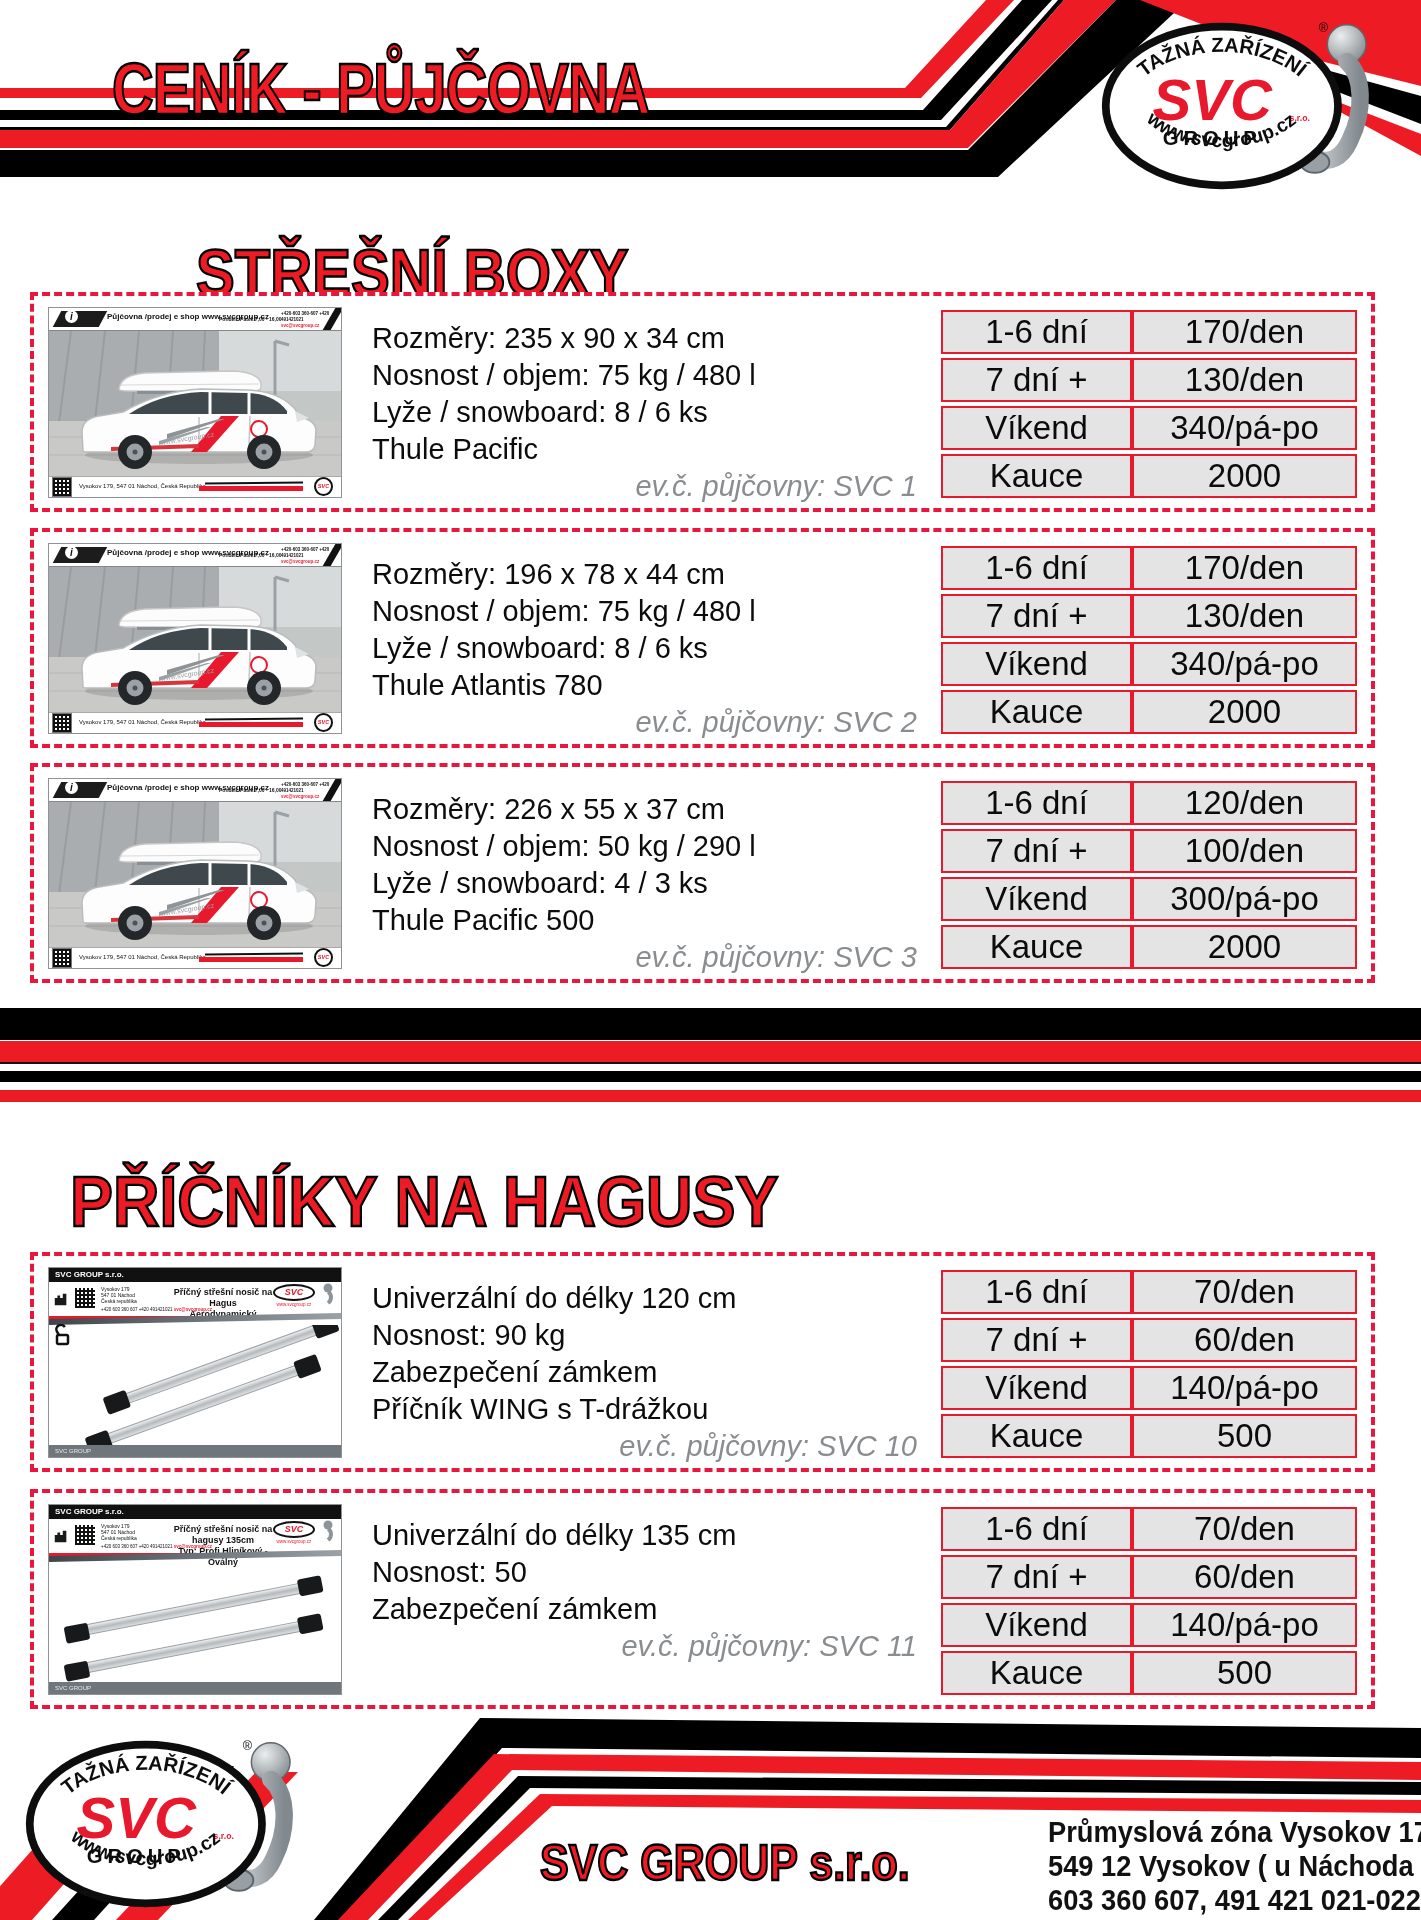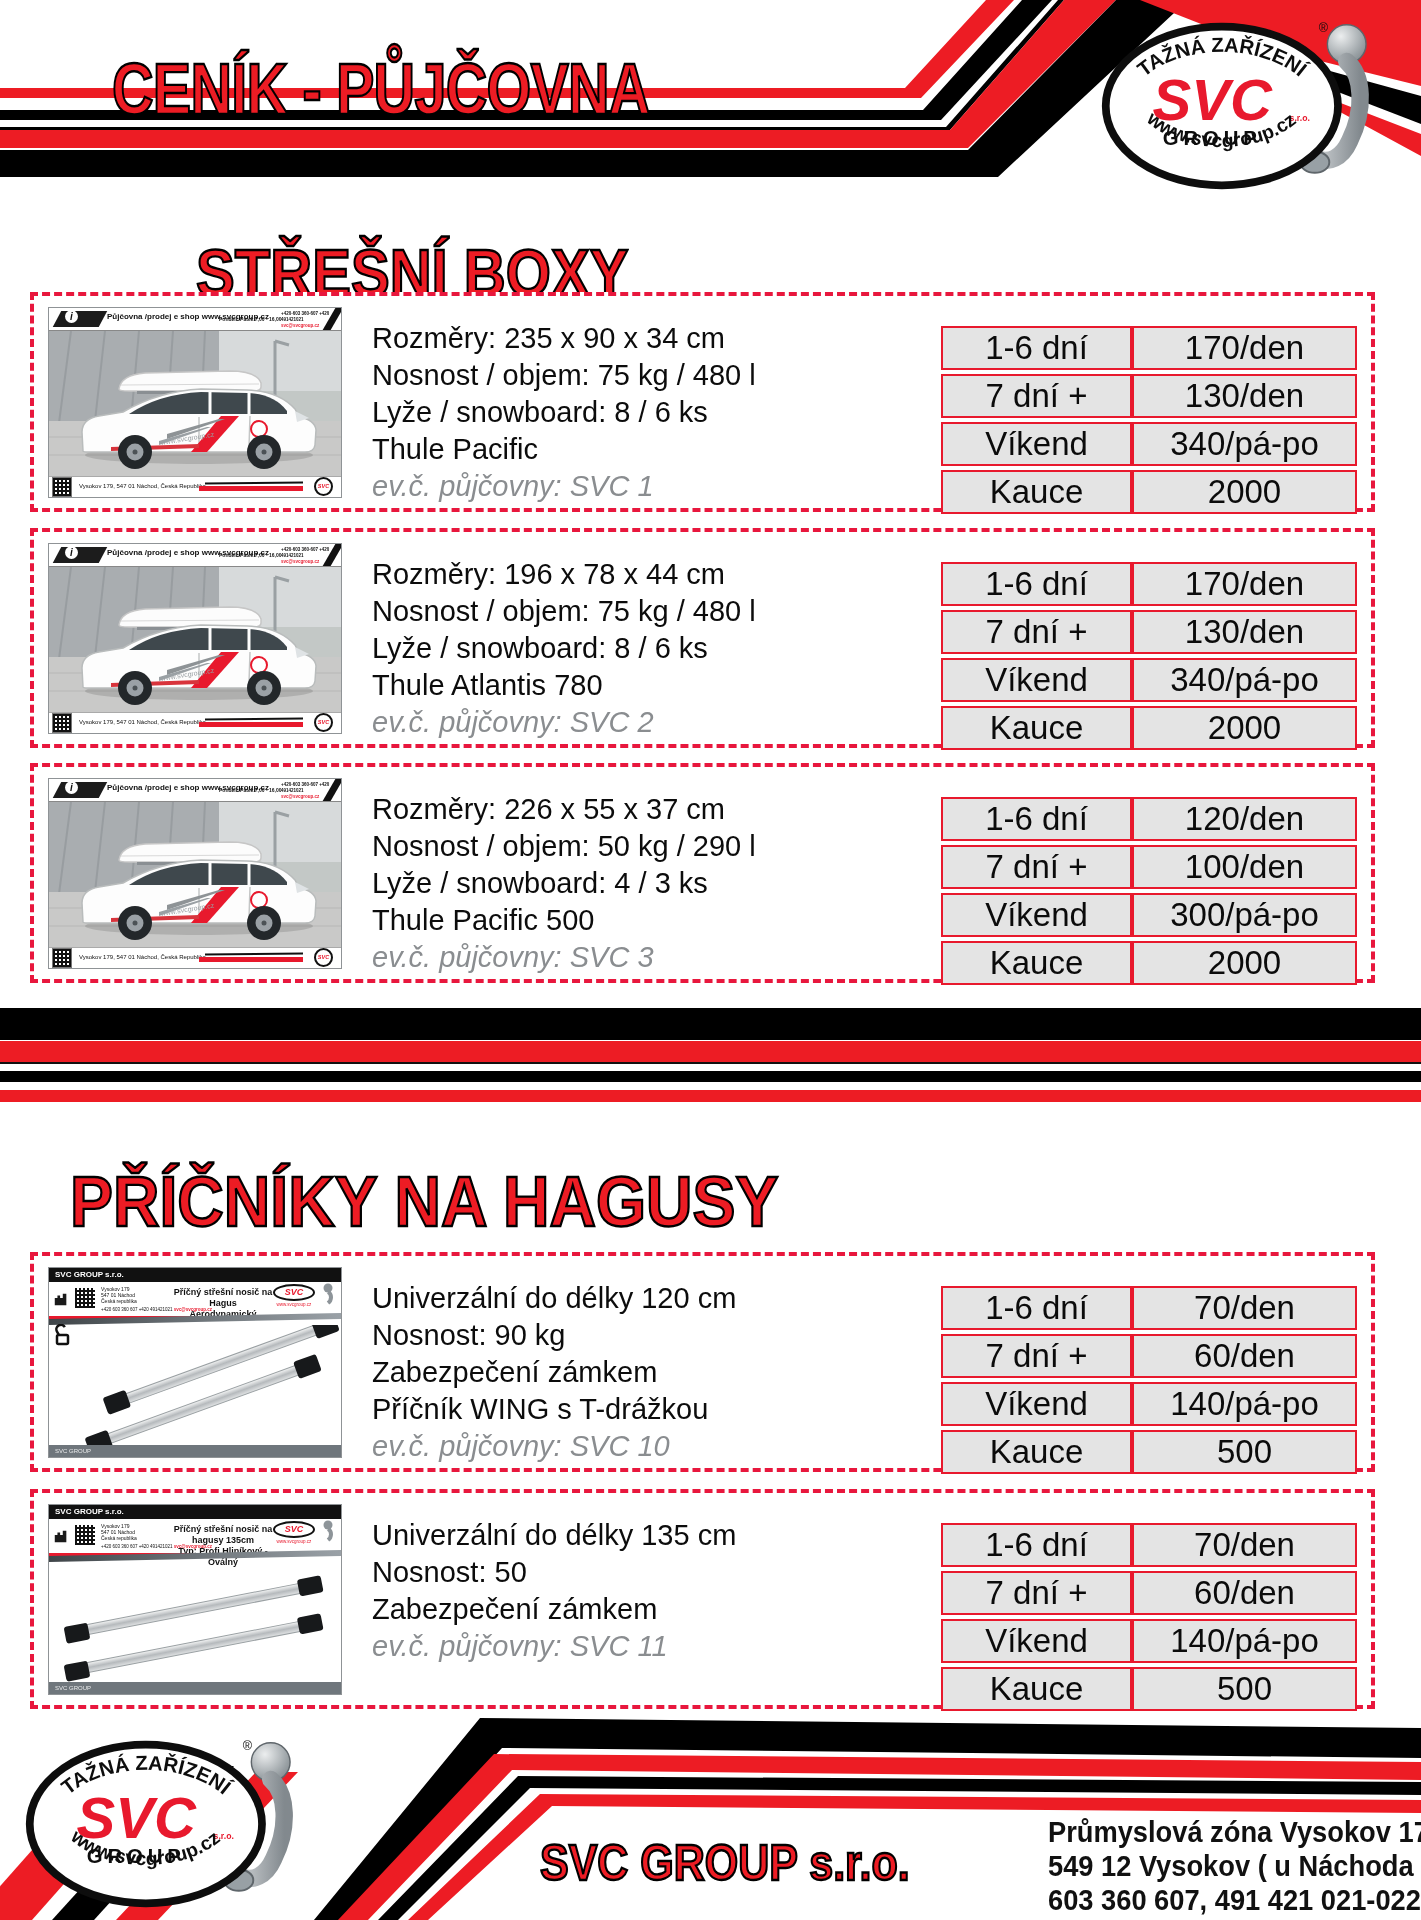--- a/index.html
+++ b/index.html
@@ -81,24 +81,24 @@
   .xb-minilogo em{display:block;color:#e8192d;font-size:4.5px;font-style:normal;margin-top:1px;}
   .xb-ball{position:absolute;right:6px;top:1px;}
   .xb-redline{height:3px;background:#e8192d;}
   .xb-swoosh{height:6px;background:linear-gradient(90deg,#3f4549,#9aa1a7);transform:skewY(-1.2deg);transform-origin:left;}
   .xb-foot{height:12px;background:#6f767c;color:#e9eaeb;font-size:6px;line-height:12px;padding-left:6px;}
   .padlock{position:absolute;left:5px;top:56px;}
 
   
   .desc{position:absolute;left:338px;top:24px;width:545px;}
   .desc .line{font-size:29px;line-height:37px;color:#0c0c0c;white-space:nowrap;}
-  .desc .ev{font-size:29px;line-height:37px;color:#8a8d90;font-style:italic;white-space:nowrap;}
-
-  
-  .ptable{position:absolute;left:907px;top:14px;width:416px;margin-top:16px;}
+  .desc .ev{font-size:29px;line-height:37px;color:#8a8d90;font-style:italic;white-space:nowrap;text-align:right;}
+
+  
+  .ptable{position:absolute;left:907px;top:14px;width:416px;}
   .prow{display:flex;margin-bottom:4px;}
   .pcell{height:40px;border:2px solid #e8192d;background:#e4e4e4;font-size:33px;line-height:40px;text-align:center;color:#0b0b0b;}
   .pc1{width:187px;} .pc2{width:221px;}
 
   
   .footer-addr{left:1048px;top:1816px;font-size:29px;line-height:33px;font-weight:bold;transform:scaleX(.94);
                transform-origin:left top;white-space:nowrap;}
   .footer-addr div{margin-bottom:1px;}
   .hidden-defs{position:absolute;width:0;height:0;overflow:hidden;}
 </style>

